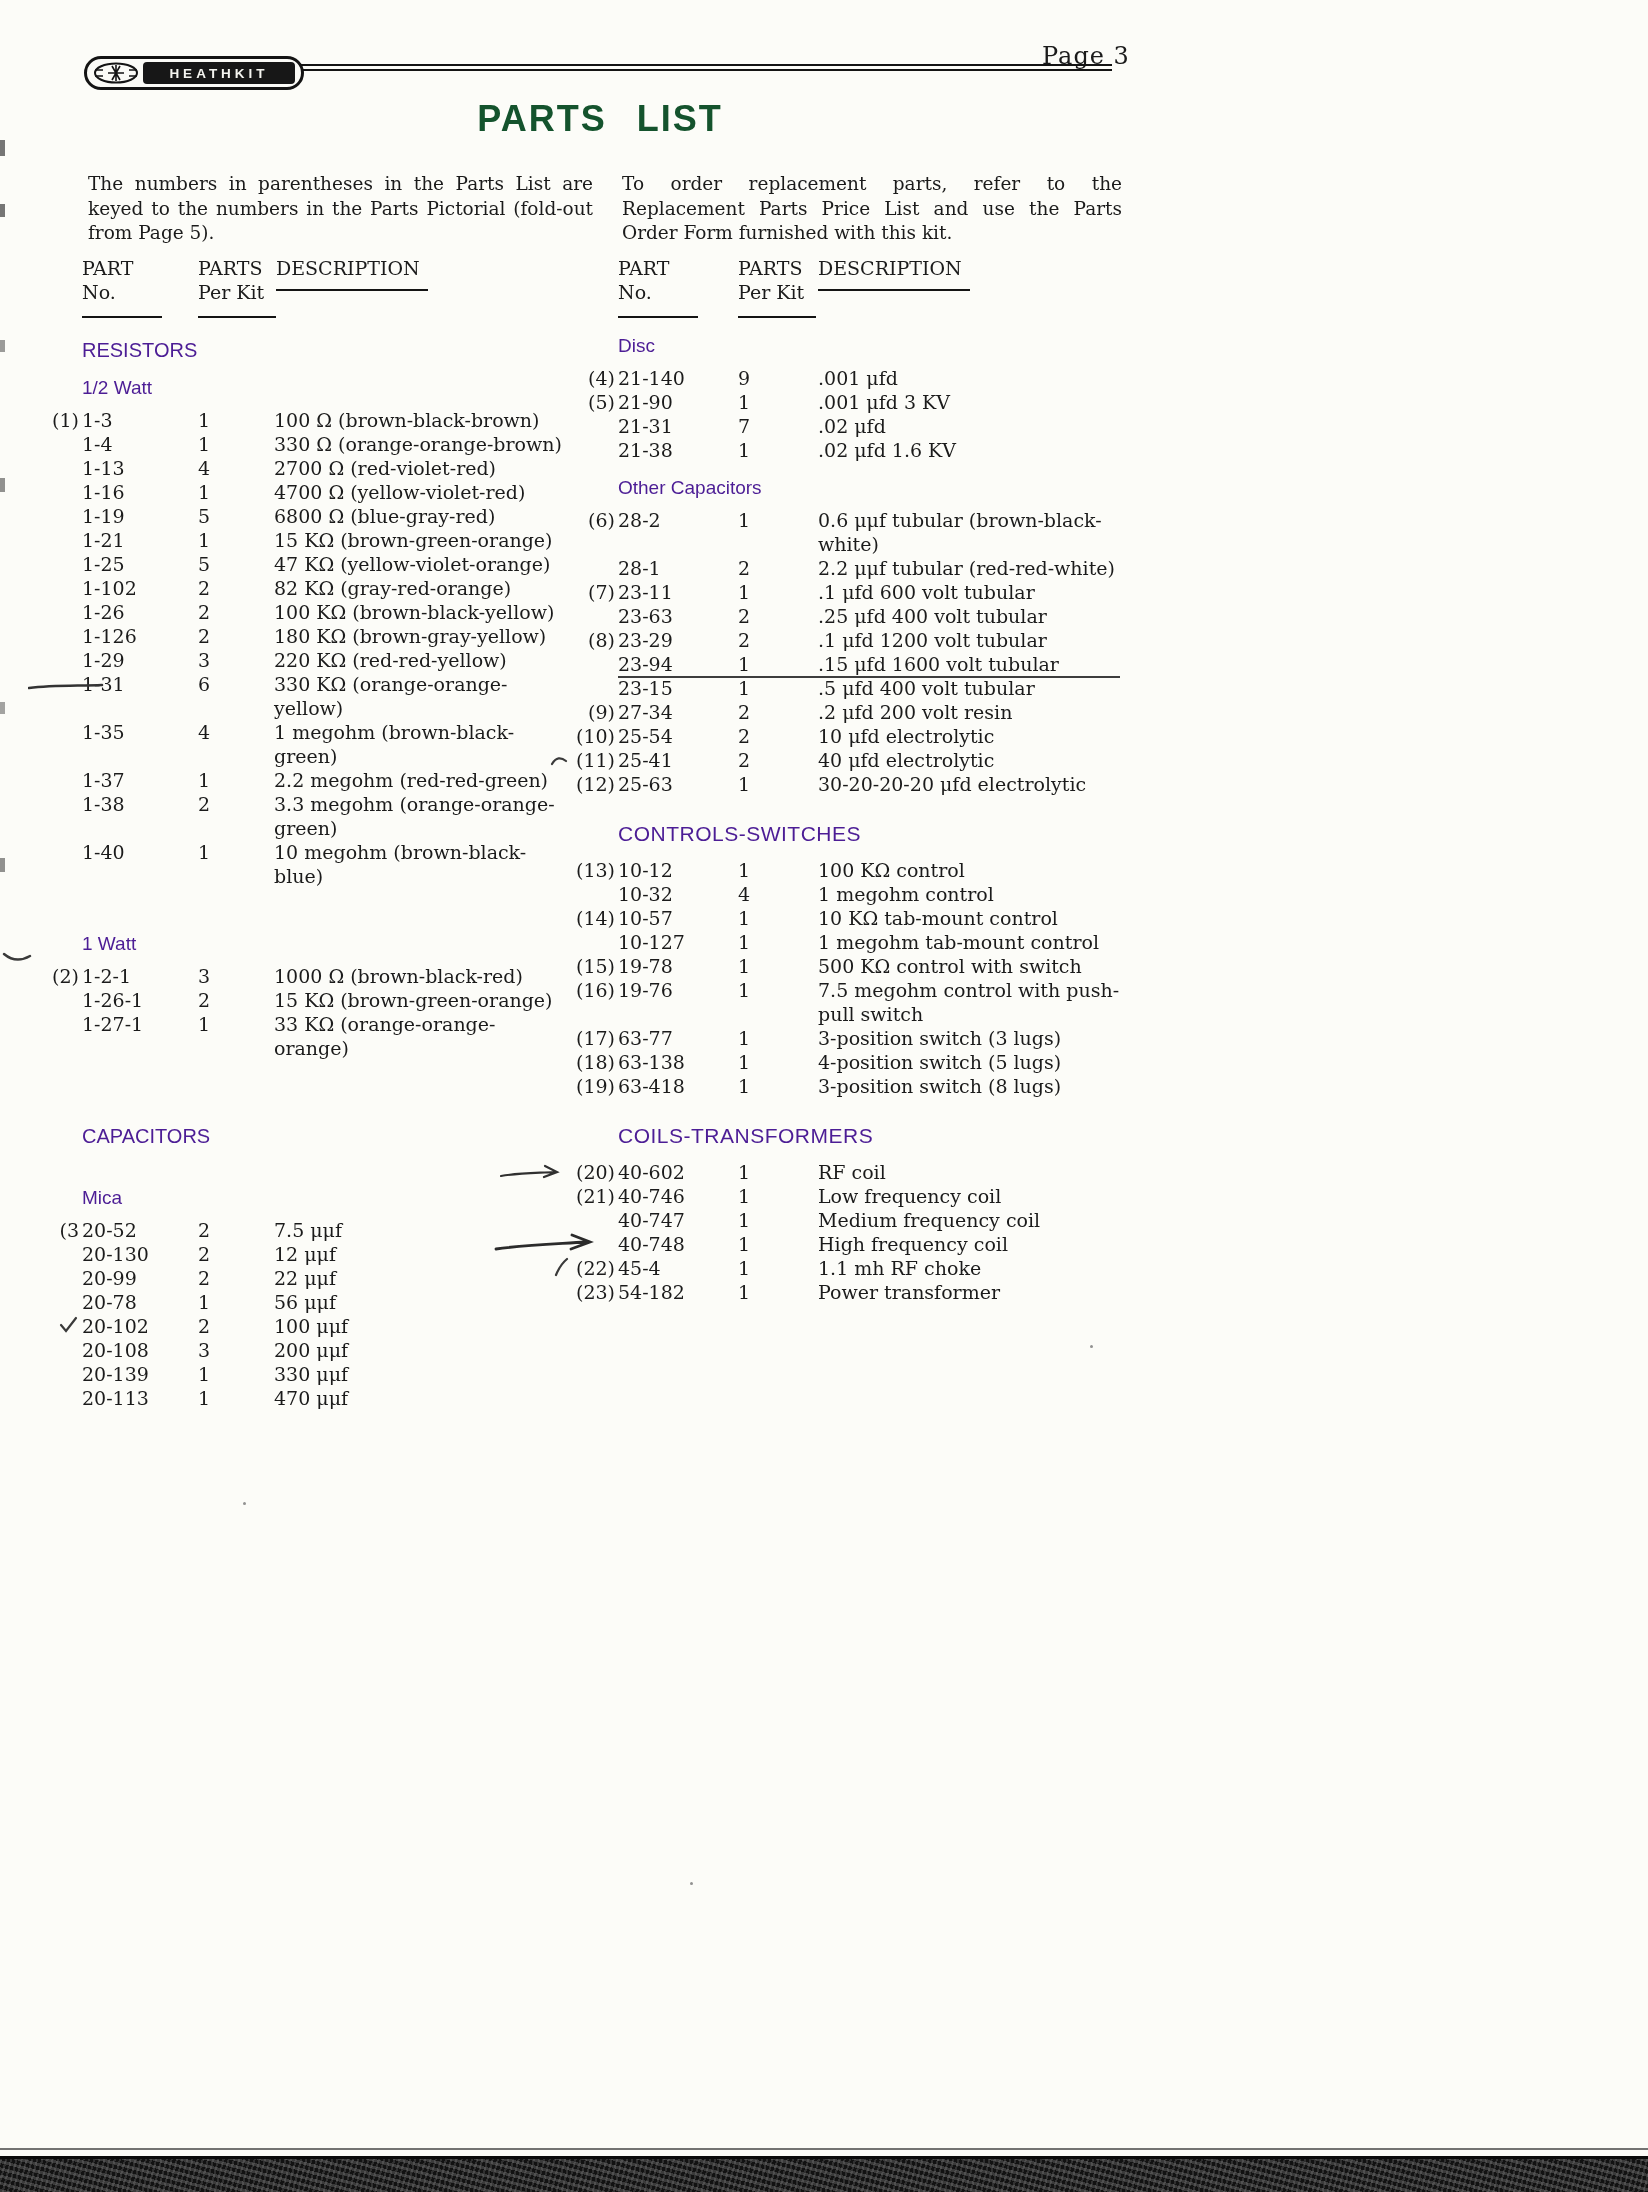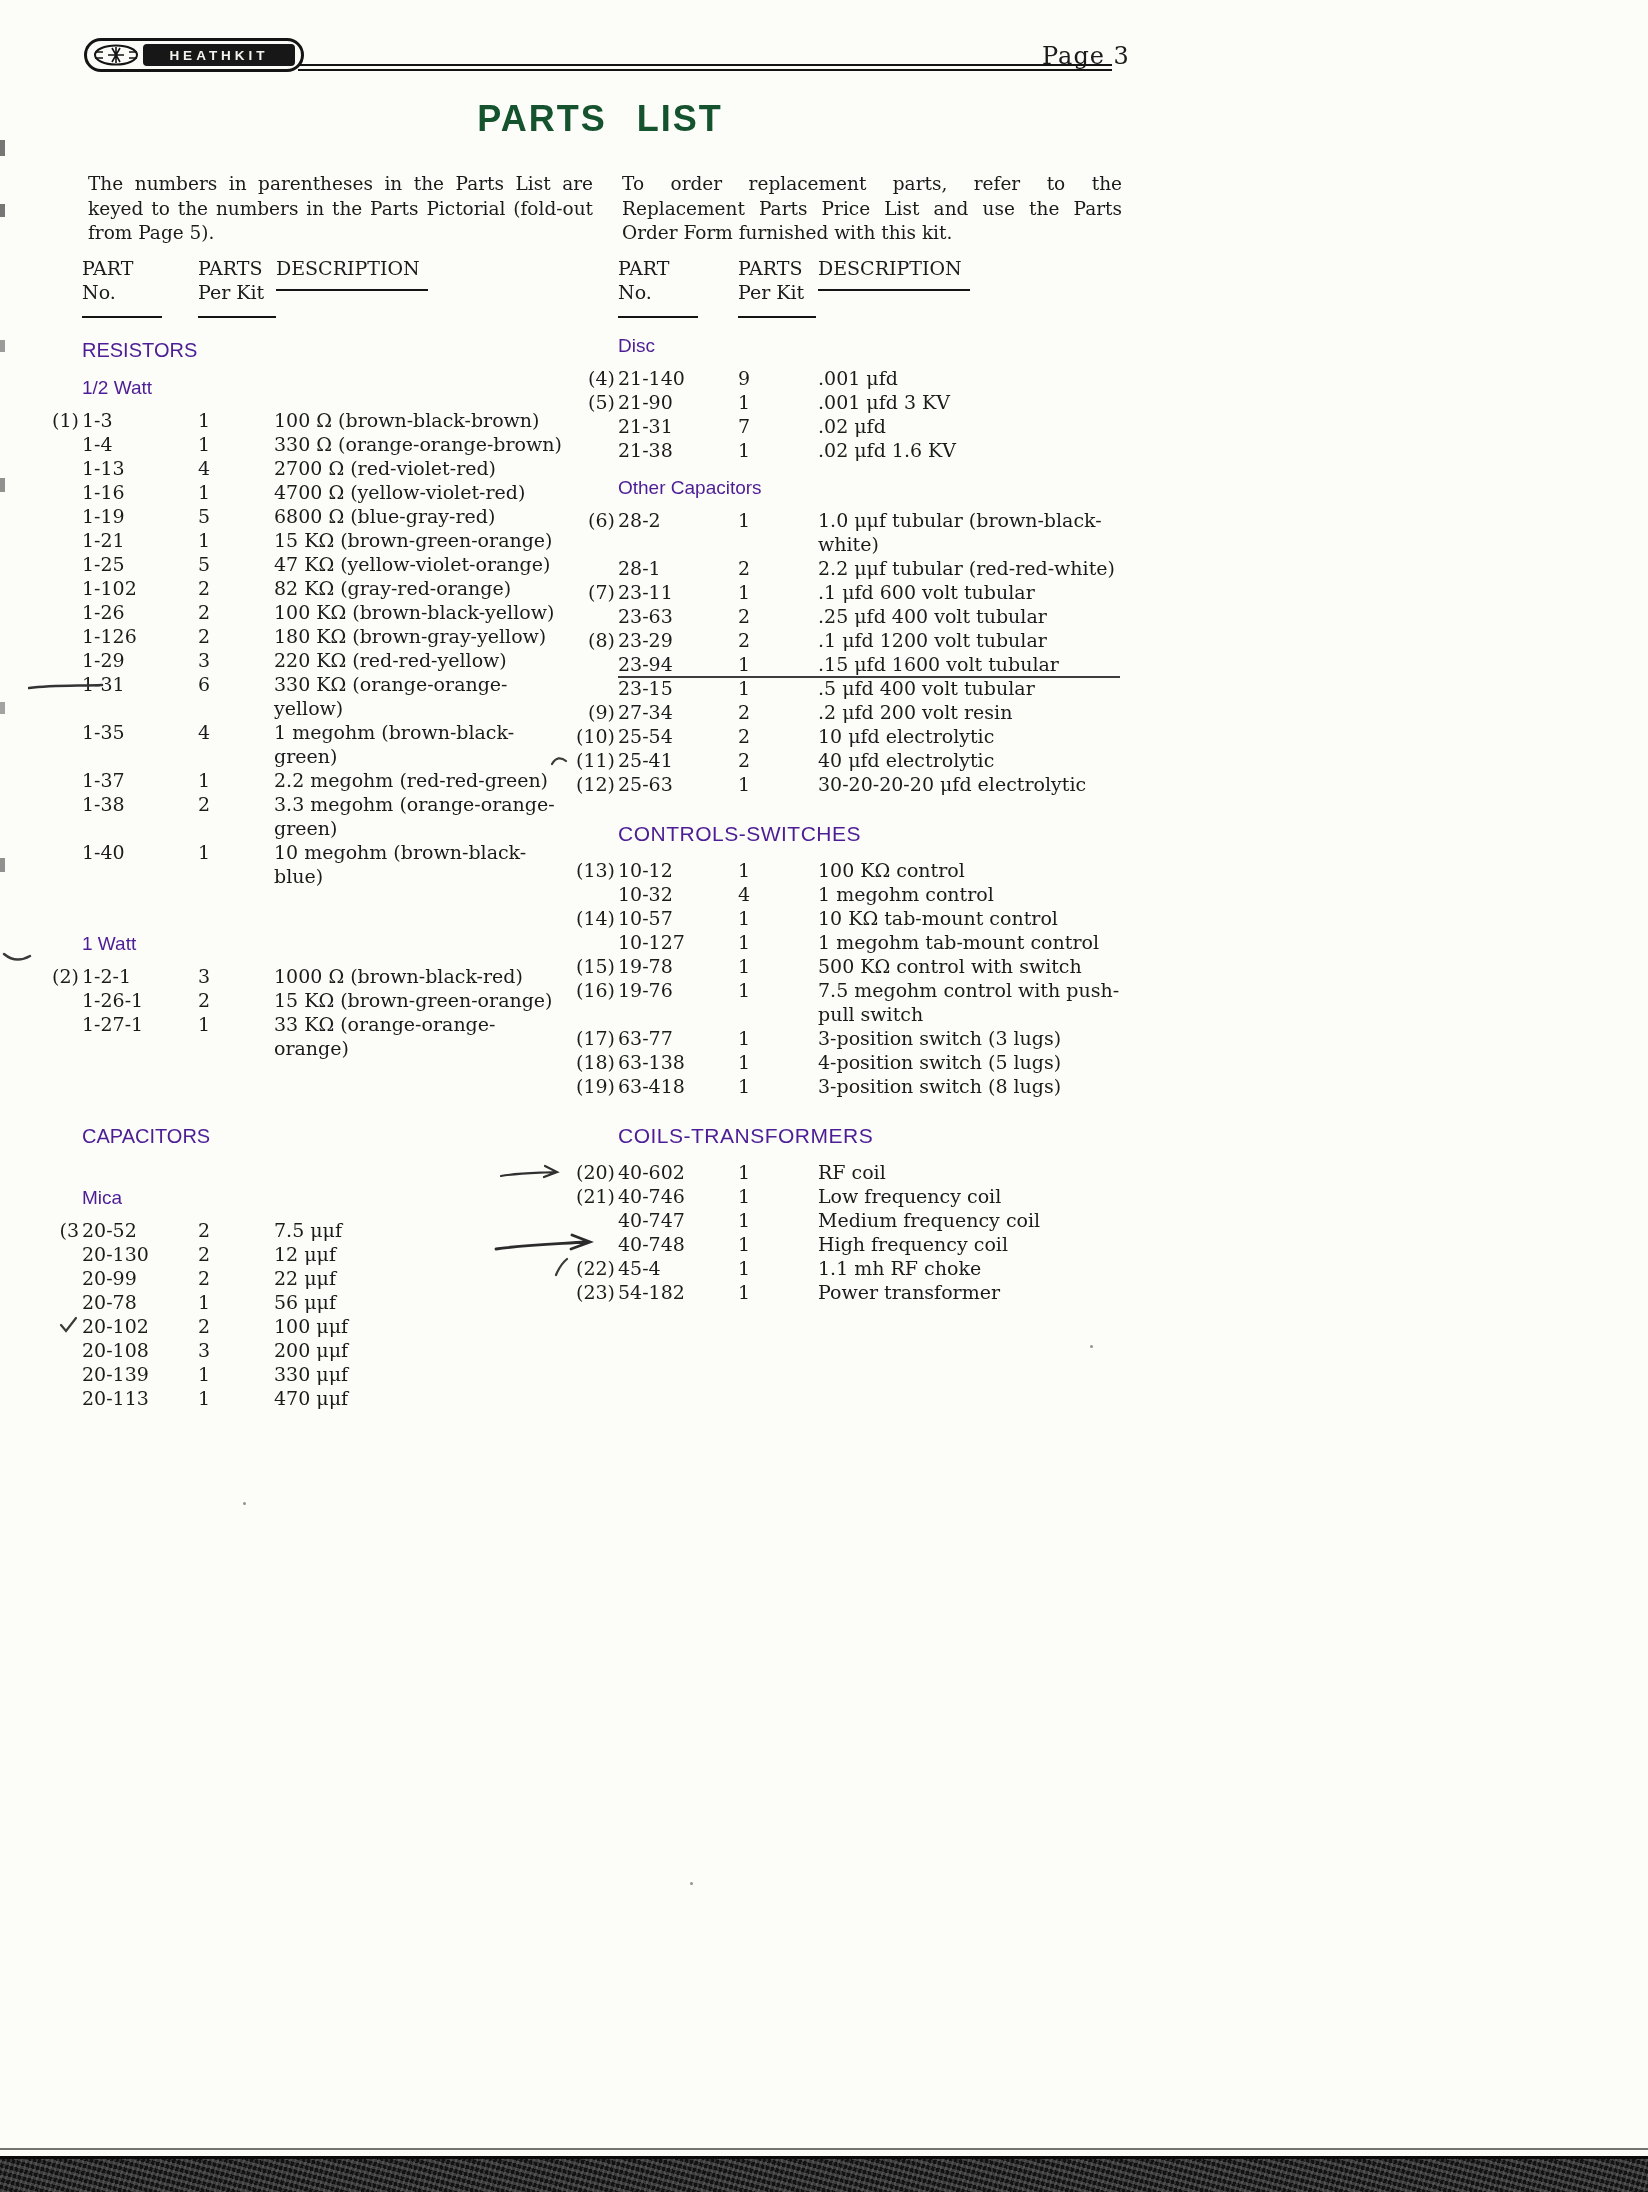--- a/index.html
+++ b/index.html
@@ -11,21 +11,21 @@
     font-family:"DejaVu Serif", serif;
     overflow:hidden;
   }
 
   
   .page-number {
     position:absolute; top:42px; left:1042px;
     font-size:24px; letter-spacing:1px;
   }
   .logo {
-    position:absolute; top:38px; left:84px;
+    position:absolute; top:56px; left:84px;
     width:220px; height:34px;
     border:3px solid #141414; border-radius:17px;
     background:#fbfbf7;
     display:flex; align-items:center; gap:4px;
     padding:0 6px;
     z-index:2;
   }
   .logo-emblem { width:46px; height:22px; flex:0 0 auto; }
   .logo-bar {
     flex:1; height:22px; background:#171717; color:#f4f4ef;
@@ -359,21 +359,21 @@
         <div class="c-ref"></div>
         <div class="c-part">21-38</div>
         <div class="c-qty">1</div>
         <div class="c-desc">.02 μfd 1.6 KV</div>
       </div>
       <div class="sub-heading">Other Capacitors</div>
       <div class="prow">
         <div class="c-ref">(6)</div>
         <div class="c-part">28-2</div>
         <div class="c-qty">1</div>
-        <div class="c-desc">1.0 μμf tubular (brown-black-white)</div>
+        <div class="c-desc">0.6 μμf tubular (brown-black-white)</div>
       </div>
       <div class="prow">
         <div class="c-ref"></div>
         <div class="c-part">28-1</div>
         <div class="c-qty">2</div>
         <div class="c-desc">2.2 μμf tubular (red-red-white)</div>
       </div>
       <div class="prow">
         <div class="c-ref">(7)</div>
         <div class="c-part">23-11</div>

